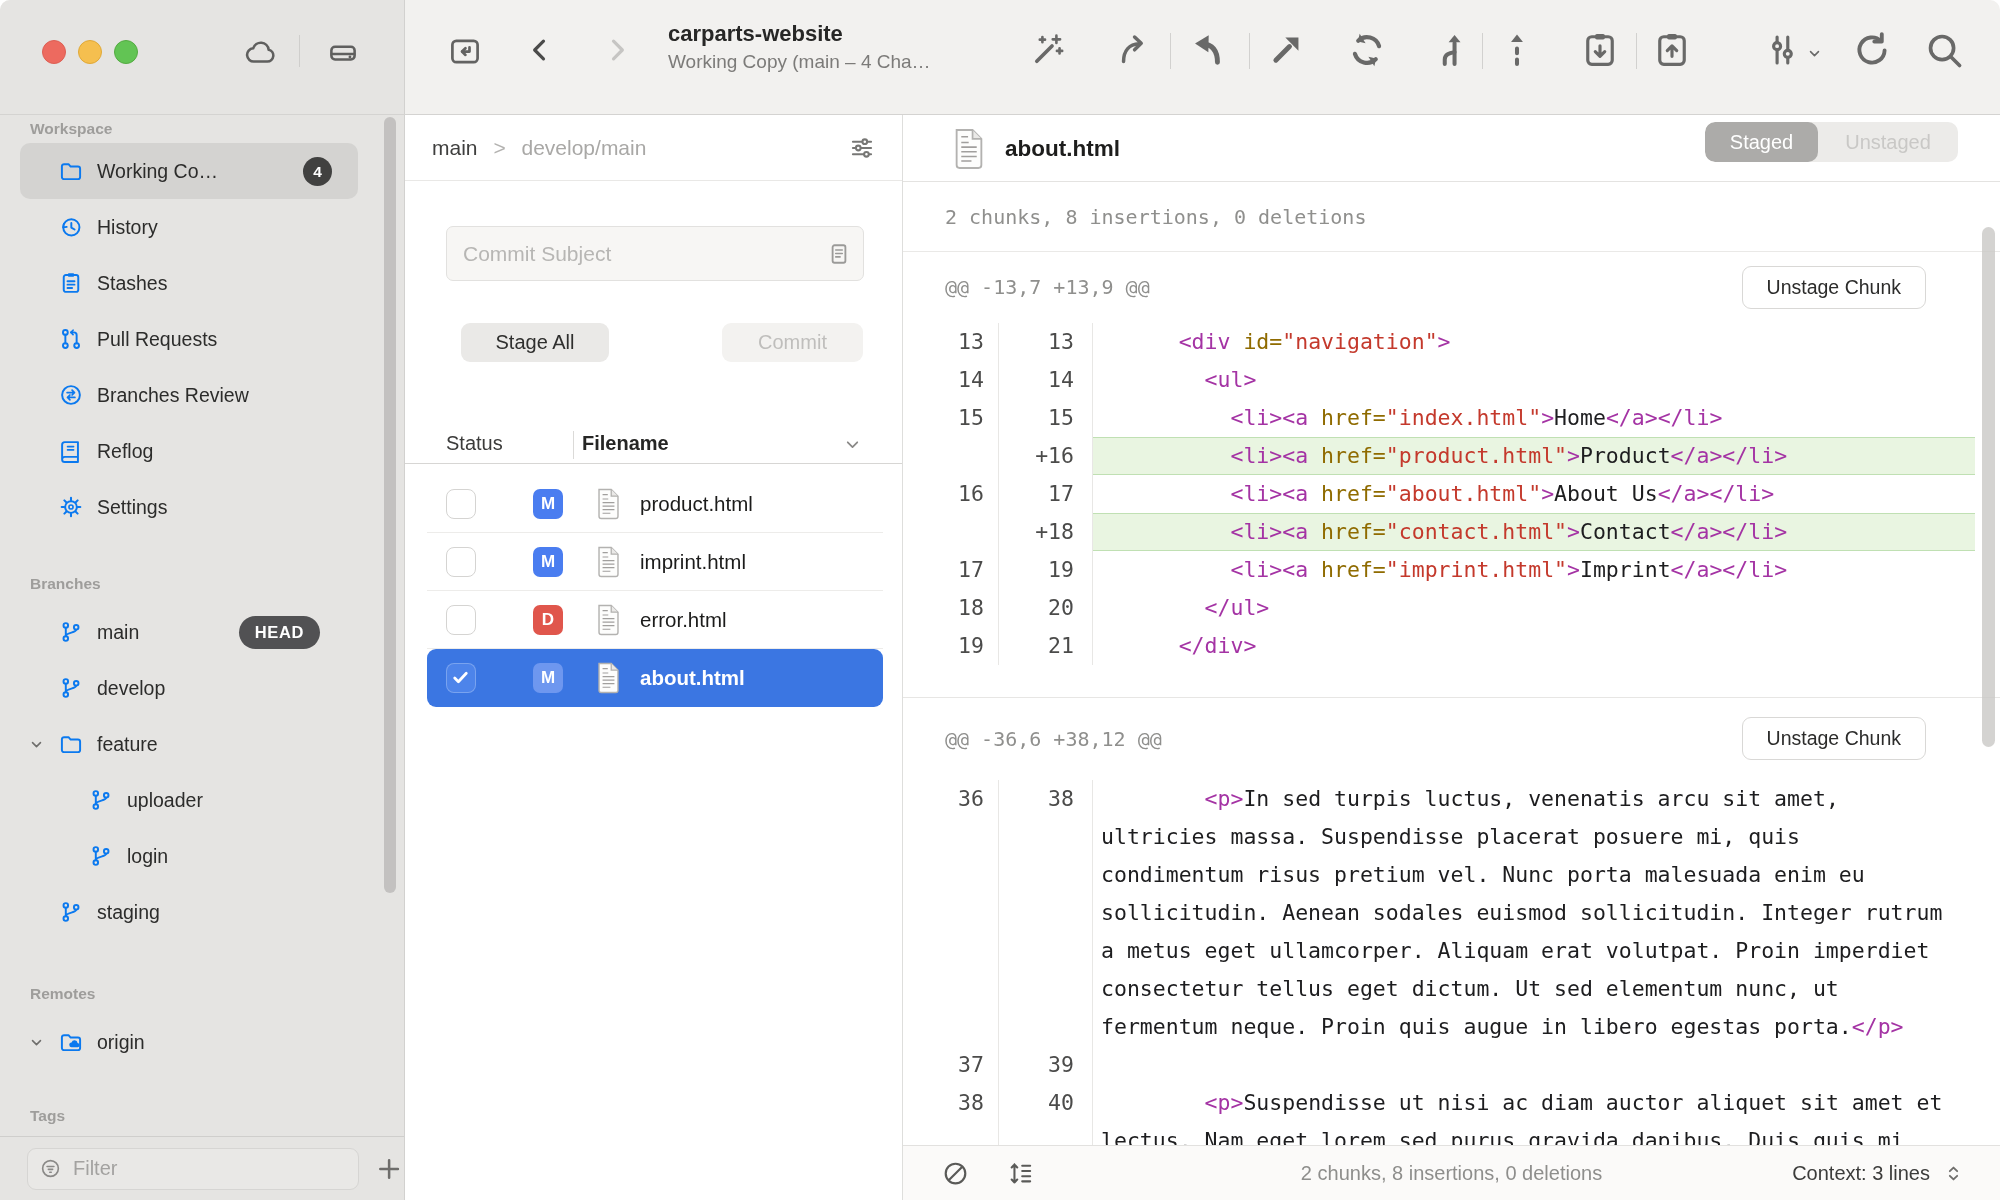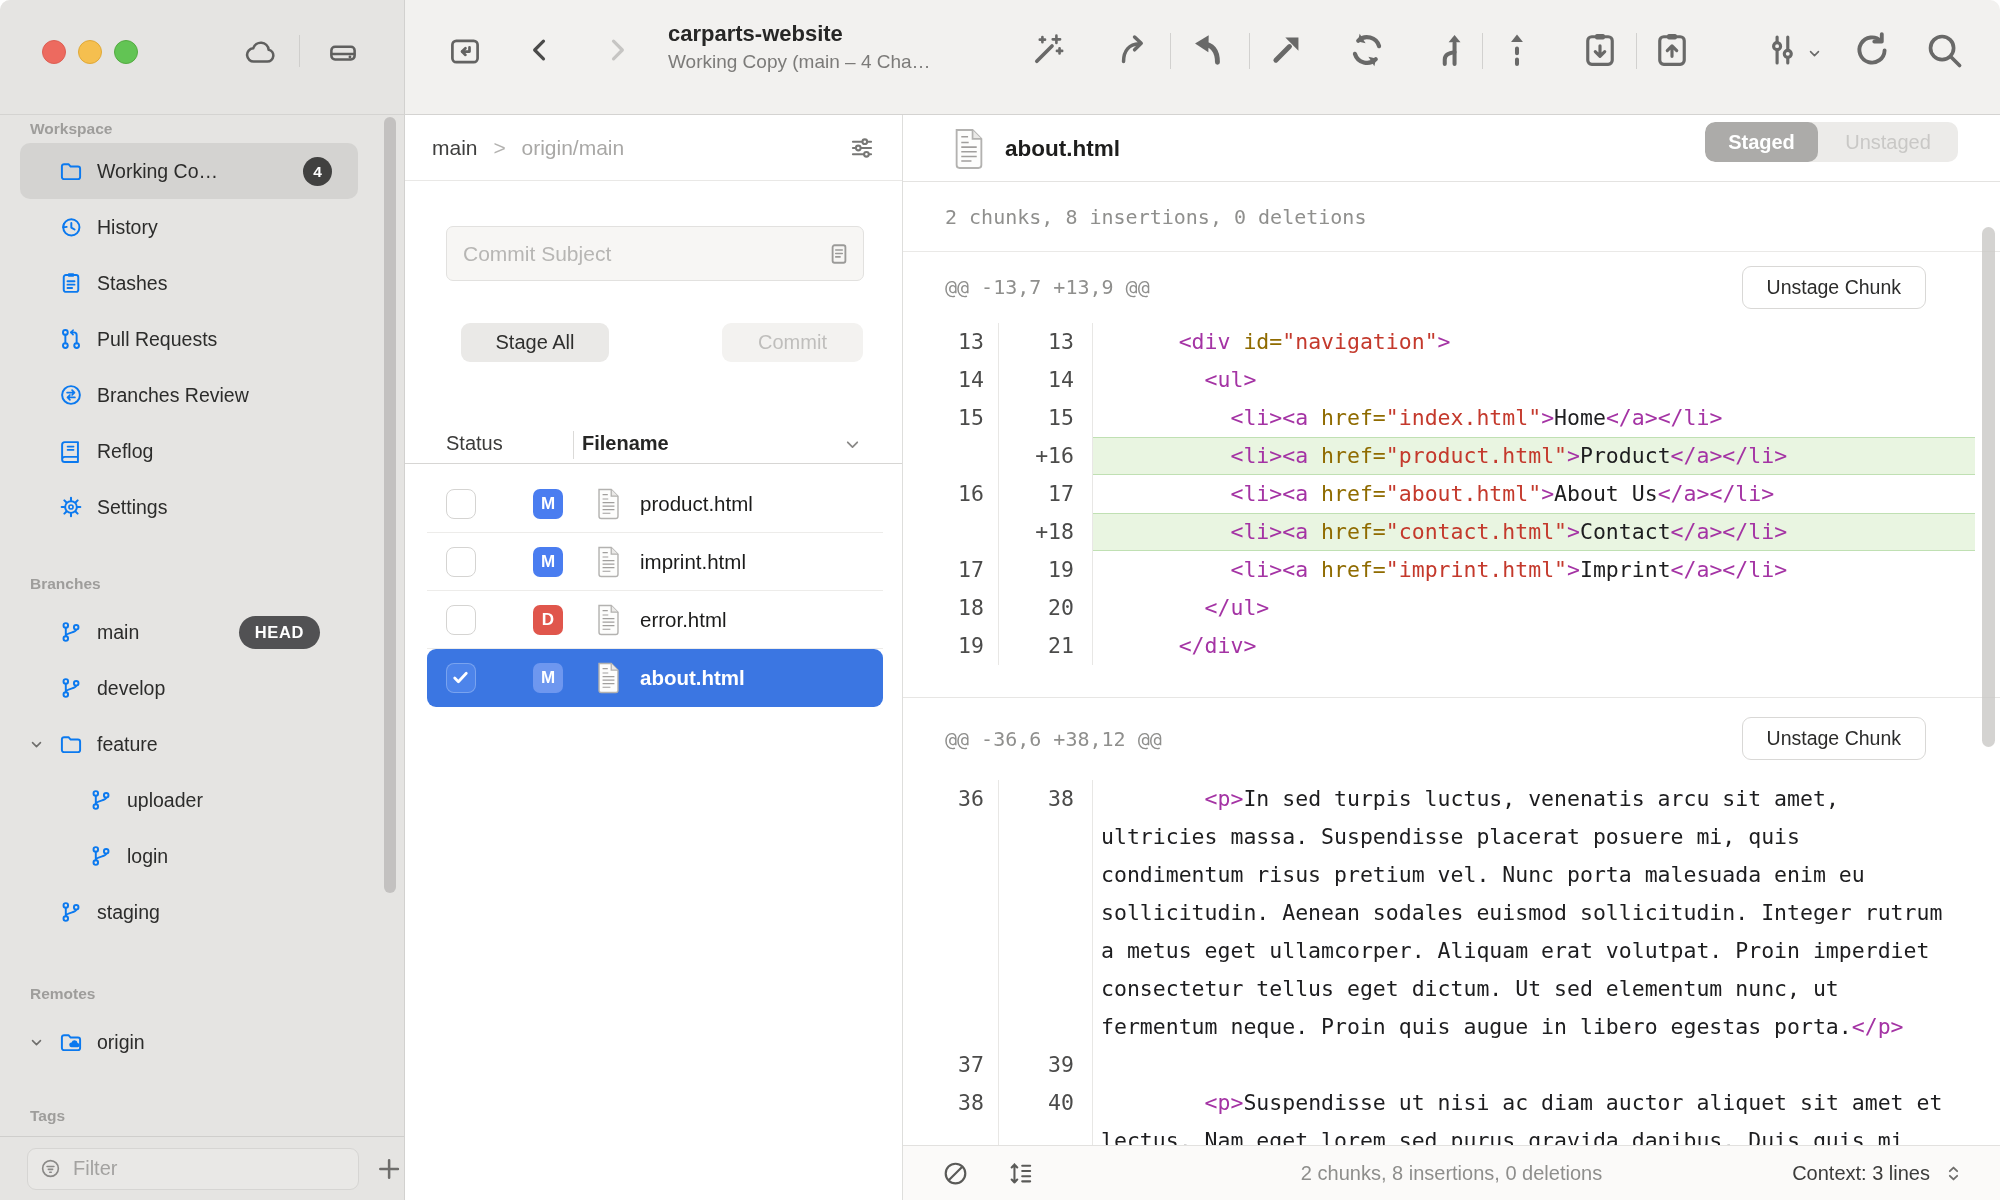--- a/index.html
+++ b/index.html
@@ -87,21 +87,21 @@
   .fname{position:absolute;left:213px;top:0;line-height:58px;font-size:20.5px;color:#1c1c1b;}
   .frow.selected .fname{color:#fff;font-weight:600;}
 
   
   .diff{position:absolute;left:903px;top:115px;width:1097px;height:1085px;background:#fff;}
   .diff-head{position:relative;height:67px;border-bottom:1px solid #e4e3e1;}
   .dh-icon{position:absolute;left:49px;top:13px;width:34px;height:42px;}
   .dh-title{position:absolute;left:102px;top:0;line-height:67px;font-size:22.5px;font-weight:700;color:#1d1d1c;}
   .seg{position:absolute;right:42px;top:7px;height:40px;border-radius:10px;background:#ecebe9;display:flex;overflow:hidden;}
   .seg-btn{border:none;background:transparent;font-family:"Liberation Sans",sans-serif;font-size:20px;height:40px;}
-  .seg-staged{width:113px;border-radius:10px;background:#acaba9;color:#fff;font-weight:700;}
+  .seg-staged{width:113px;border-radius:10px;background:#acaba9;color:#fff;font-weight:400;}
   .seg-unstaged{width:140px;color:#c9c8c6;}
   .diff-body{position:absolute;left:0;top:67px;width:100%;height:963px;overflow:hidden;}
   .dsummary{height:70px;border-bottom:1px solid #eae9e7;line-height:70px;padding-left:42px;font-family:"DejaVu Sans Mono",monospace;font-size:20px;color:#8f8f8d;}
   .chunk{border-bottom:1px solid #e7e6e4;padding-bottom:32px;}
   .chunk:last-child{border-bottom:none;padding-bottom:0;}
   .chunk-head{position:relative;height:71px;}
   .chunk:last-child .chunk-head{height:82px;}
   .chunk-range{position:absolute;left:42px;top:0;line-height:71px;font-family:"DejaVu Sans Mono",monospace;font-size:20px;color:#8f8f8d;}
   .chunk:last-child .chunk-range{line-height:82px;}
   .unstage-btn{position:absolute;right:74px;top:14px;height:43px;padding:0 24px;border:1px solid #d9d8d6;border-radius:9px;background:#fff;font-family:"Liberation Sans",sans-serif;font-size:19.5px;color:#2c2c2b;}
@@ -453,21 +453,21 @@
           </svg>
         </button>
     </div>
   </aside>
 
   <section class="changes">
     <div class="bc-row">
       <div class="bc">
         <span class="bc-branch">main</span>
         <span class="bc-sep">&gt;</span>
-        <span class="bc-up">origin/main</span>
+        <span class="bc-up">develop/main</span>
       </div>
       <button class="bc-filter icon">
           <svg viewBox="0 0 24 24" fill="none" stroke="currentColor" stroke-width="1.8" stroke-linecap="round" stroke-linejoin="round">
             <path d="M4.2 6.6h15.6 M4.2 12h15.6 M4.2 17.4h15.6" stroke-width="1.7"></path>
             <circle cx="14.4" cy="6.6" r="2" fill="#fff"></circle>
             <circle cx="8.8" cy="12" r="2" fill="#fff"></circle>
             <circle cx="15.8" cy="17.4" r="2" fill="#fff"></circle>
           </svg>
         </button>
     </div>

